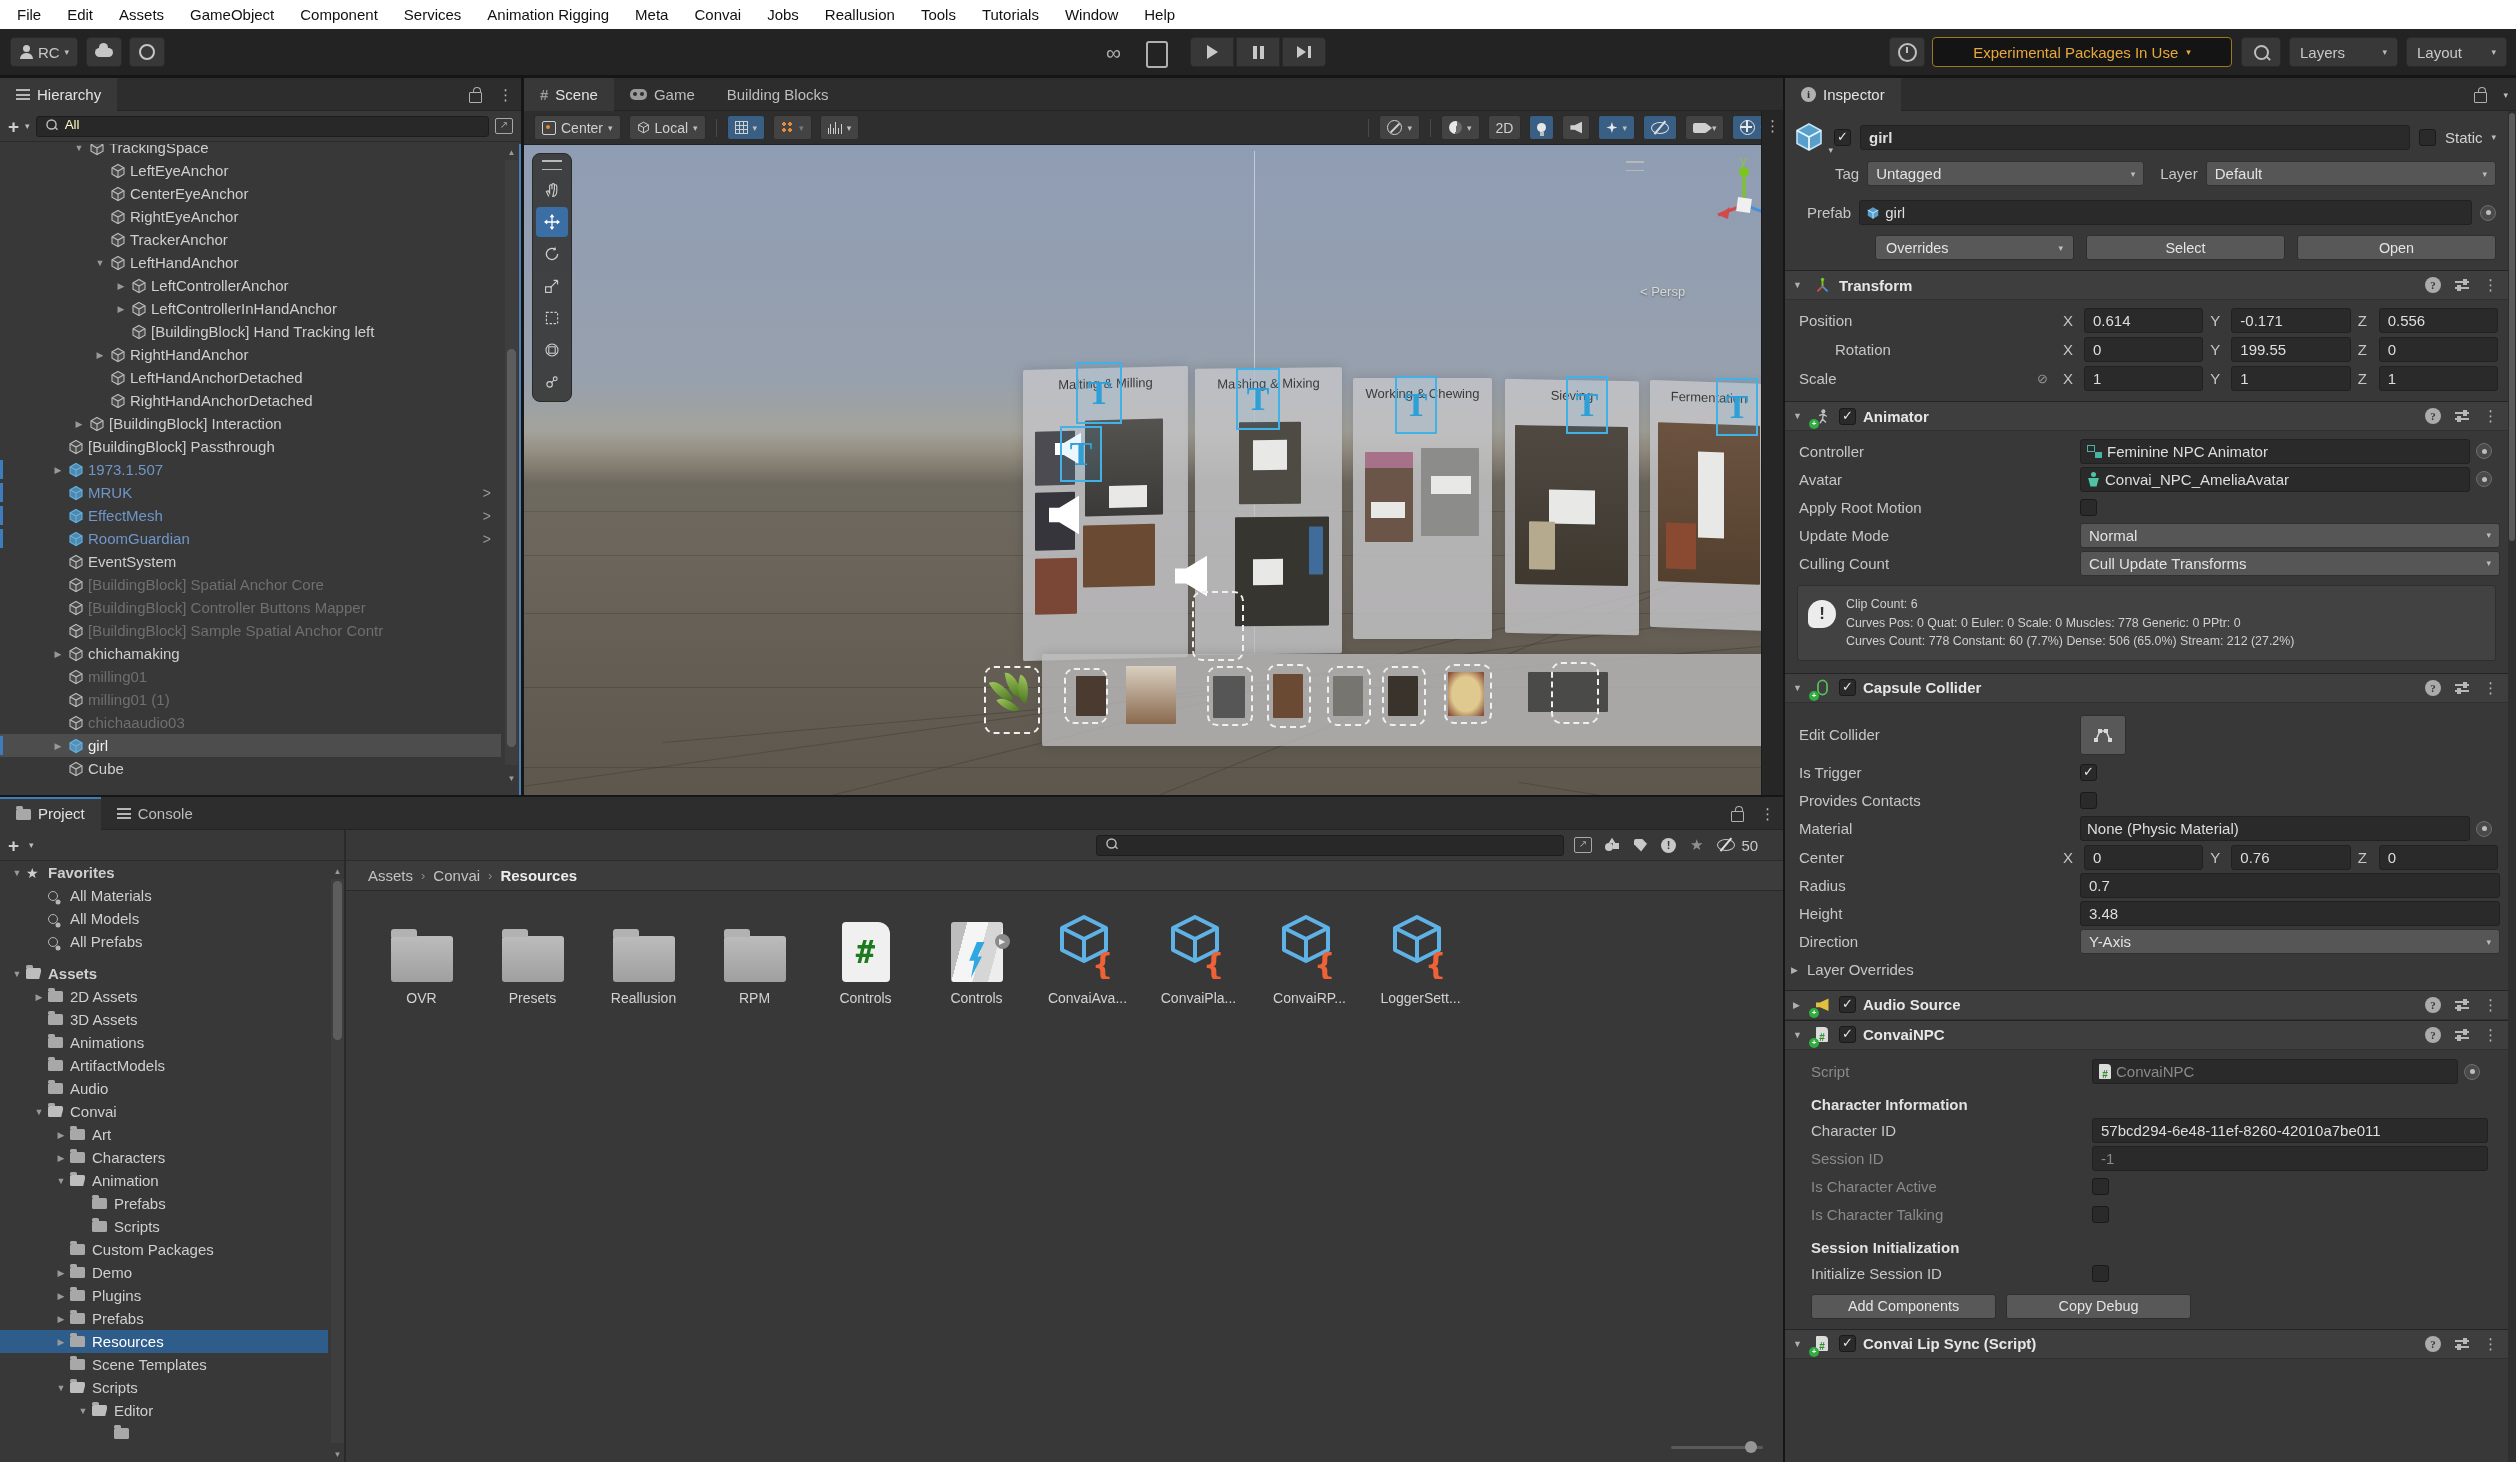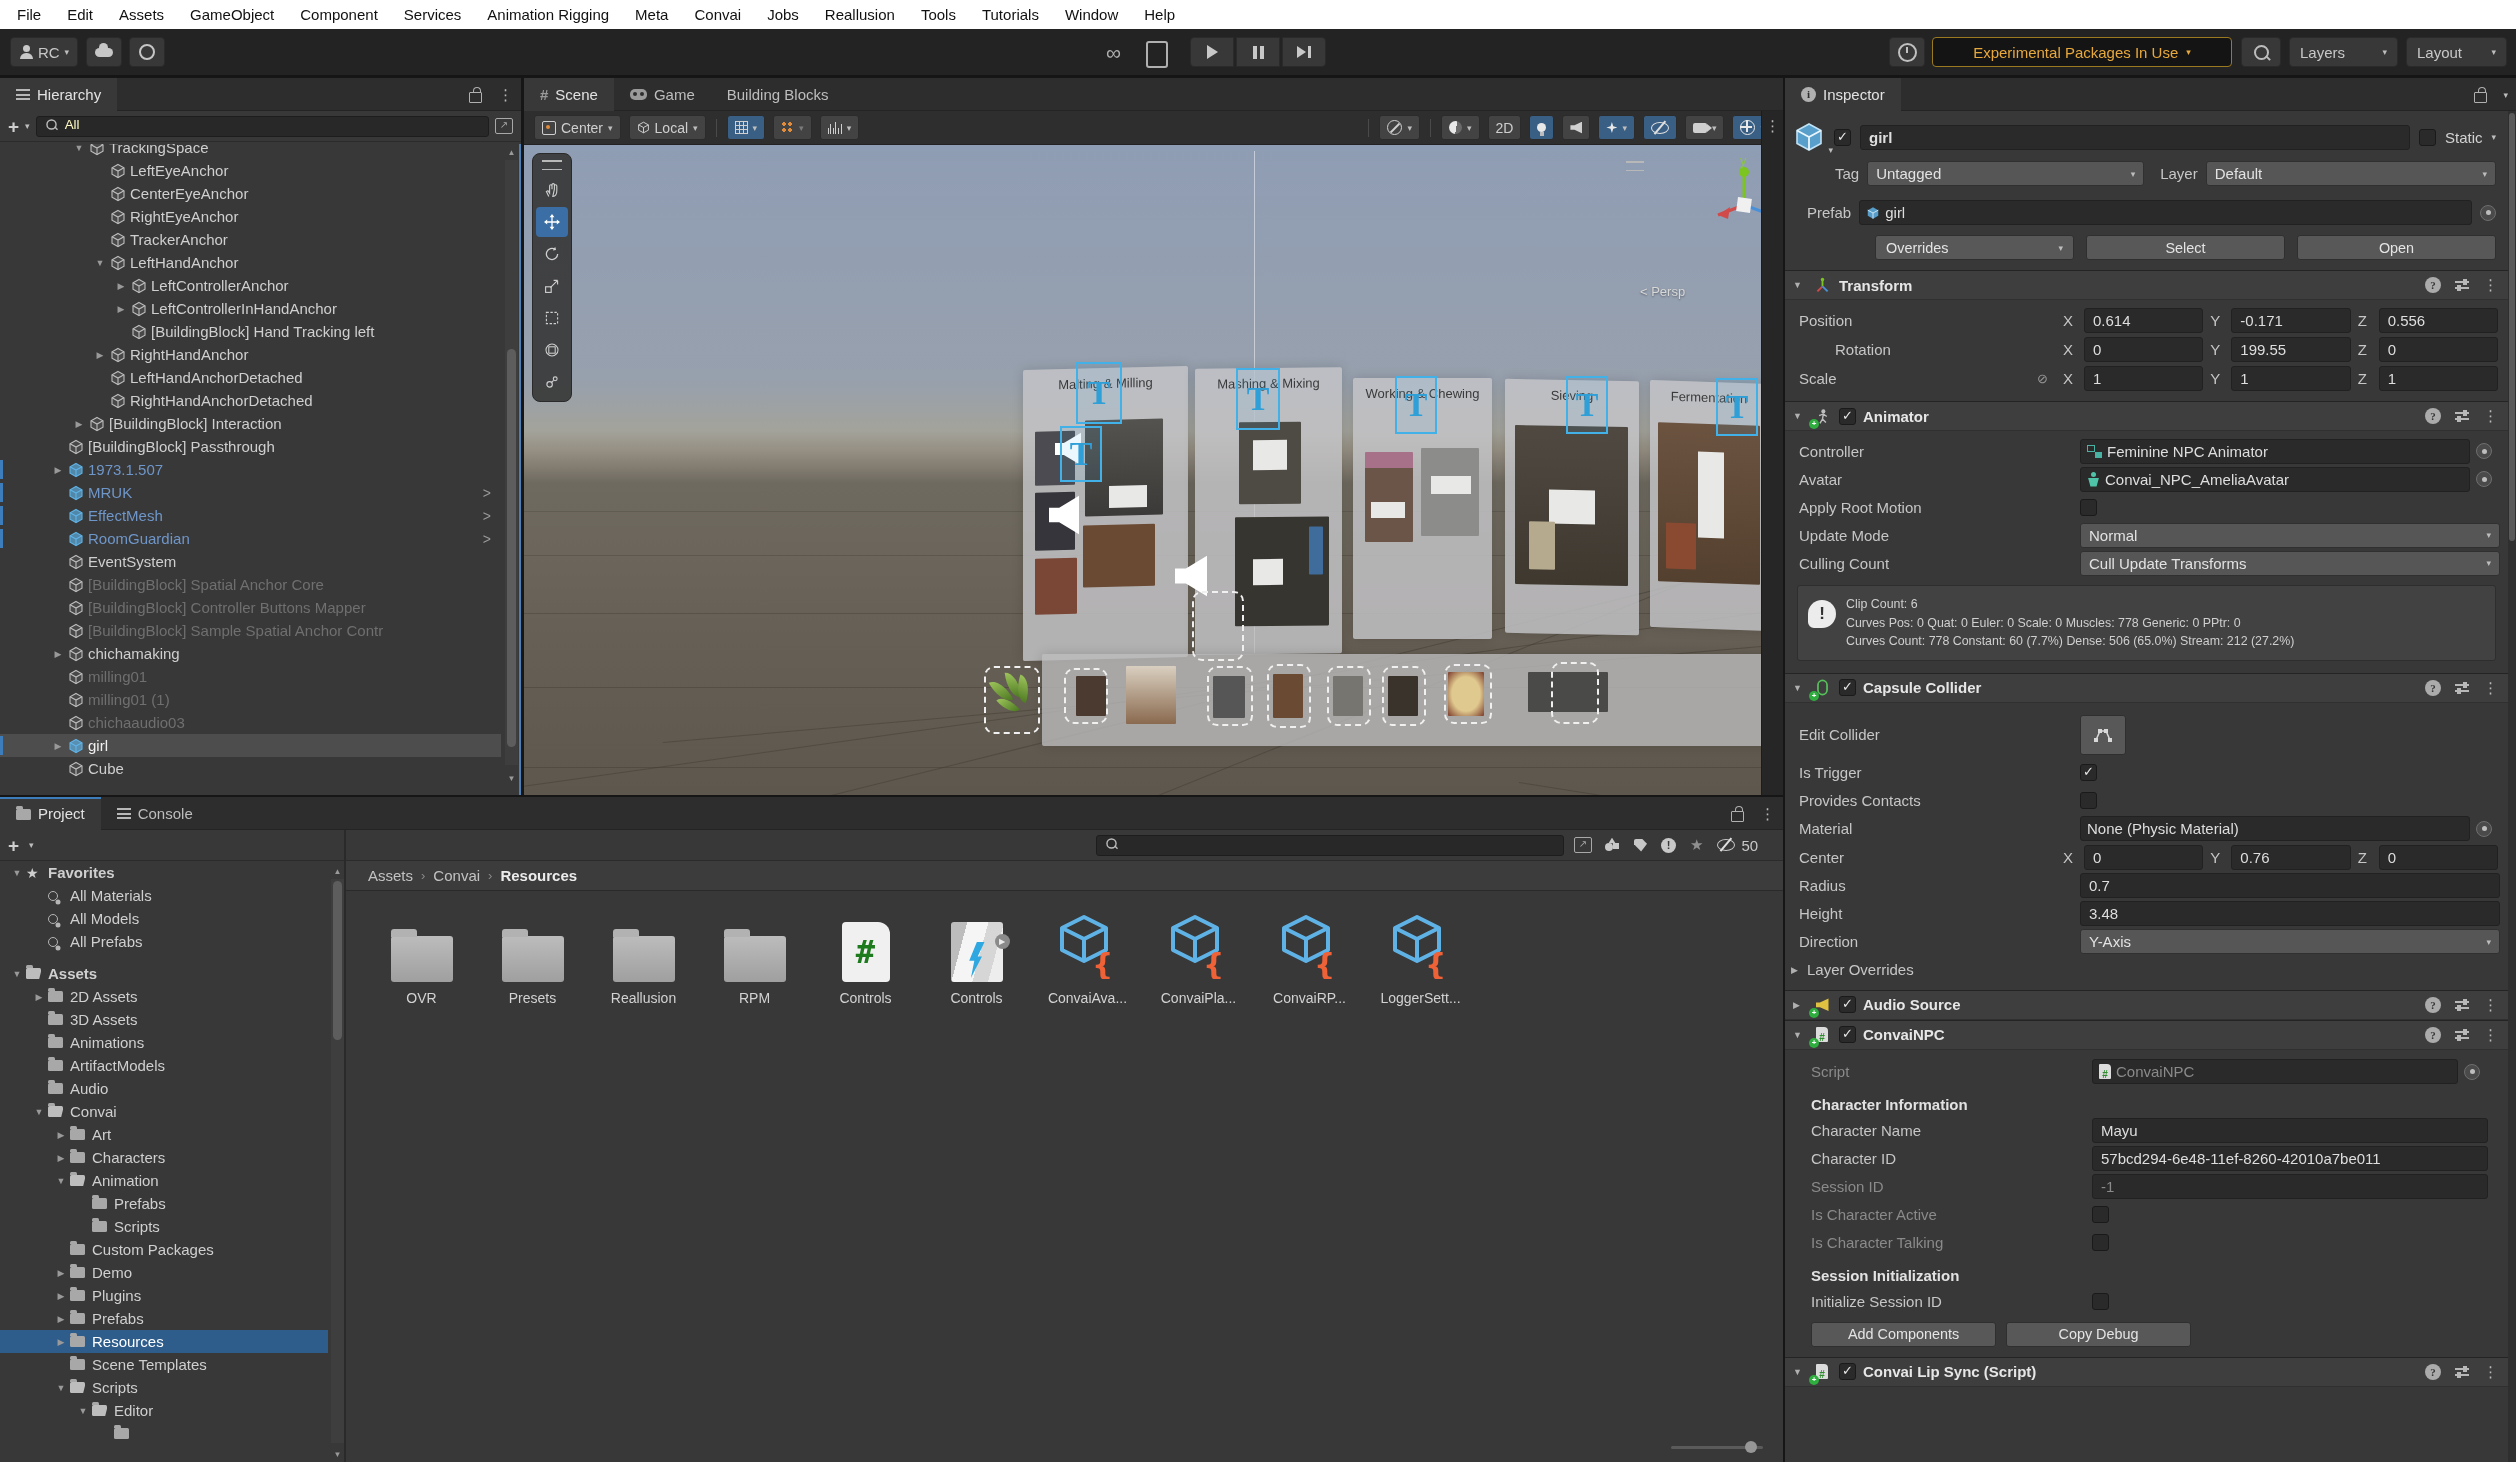--- a/index.html
+++ b/index.html
@@ -1249,26 +1249,20 @@
         <div class="irow">
             <span class="ilabel dim">Script</span>
           <div class="objf">
               <span class="page-ico"></span>
               <span class="dim">ConvaiNPC</span>
             </div>
           <span class="pick"></span>
           </div>
         <div class="subhead">Character Information</div>
         <div class="irow nop">
-            <span class="ilabel">Character Name</span>
-            <div class="inp">
-              <span>Mayu</span>
-            </div>
-          </div>
-        <div class="irow nop">
             <span class="ilabel">Character ID</span>
             <div class="inp">
               <span>57bcd294-6e48-11ef-8260-42010a7be011</span>
             </div>
           </div>
         <div class="irow nop">
             <span class="ilabel dim">Session ID</span>
             <div class="inp">
               <span class="dim">-1</span>
             </div>

